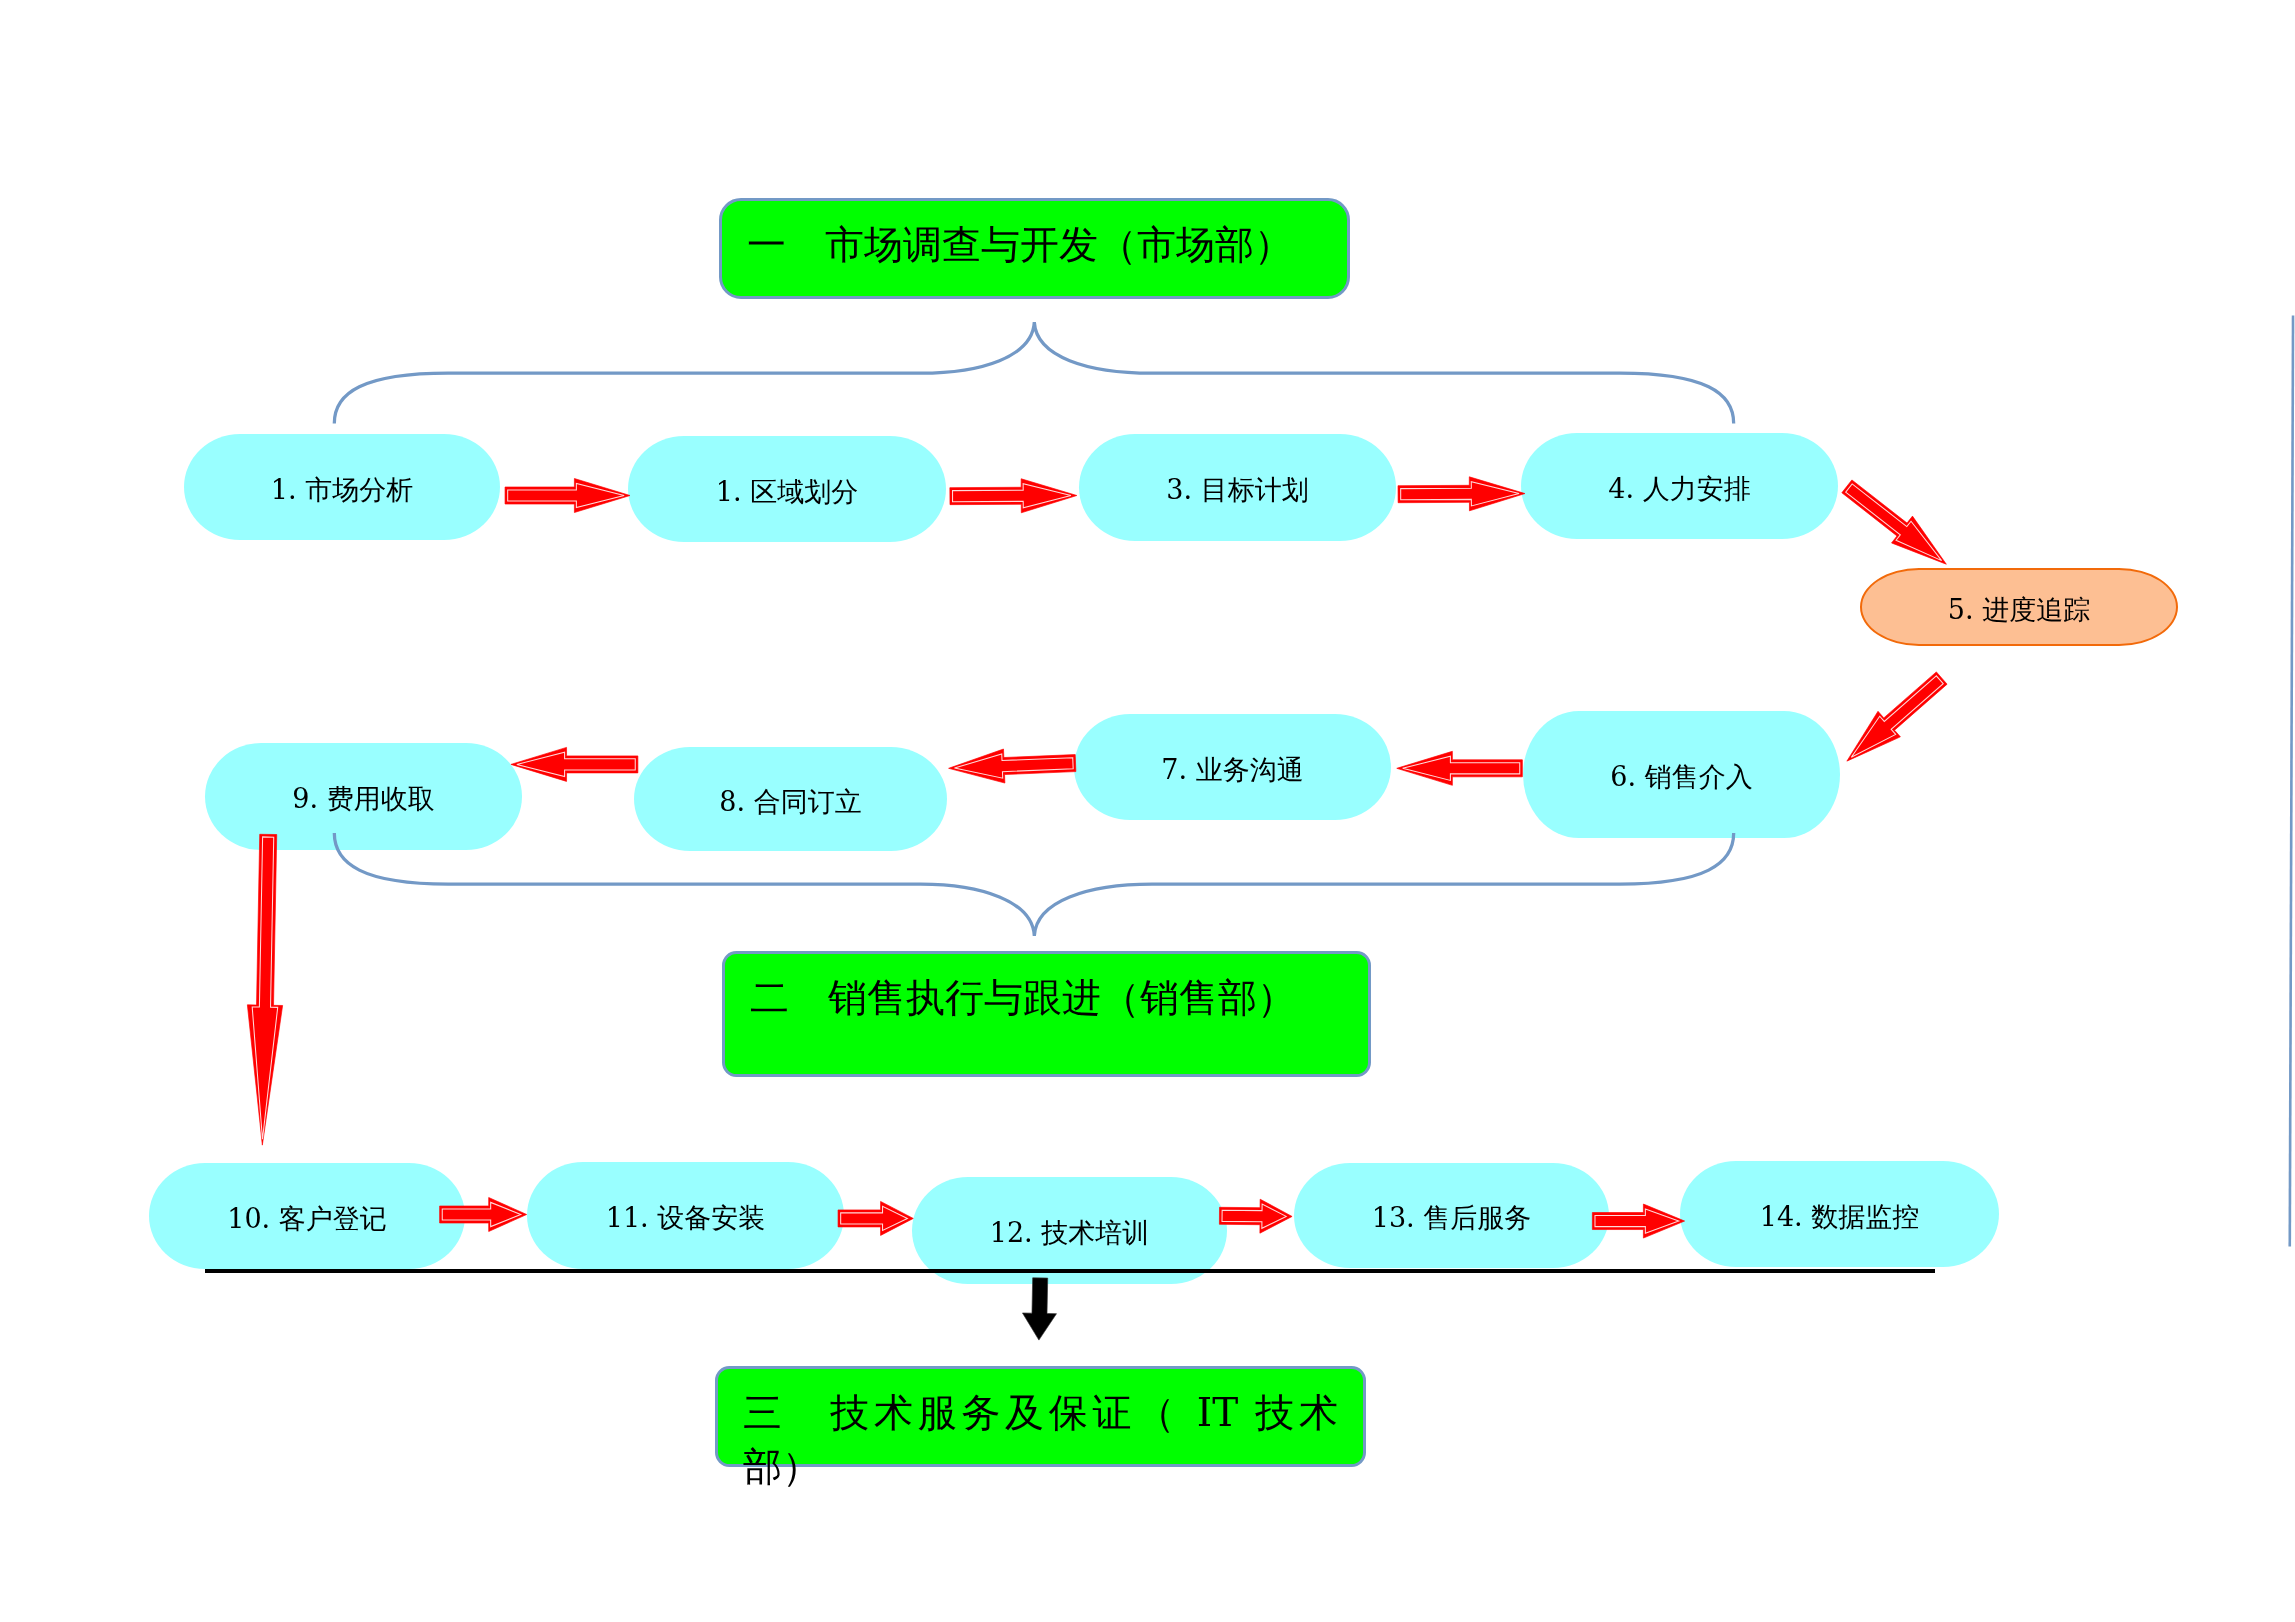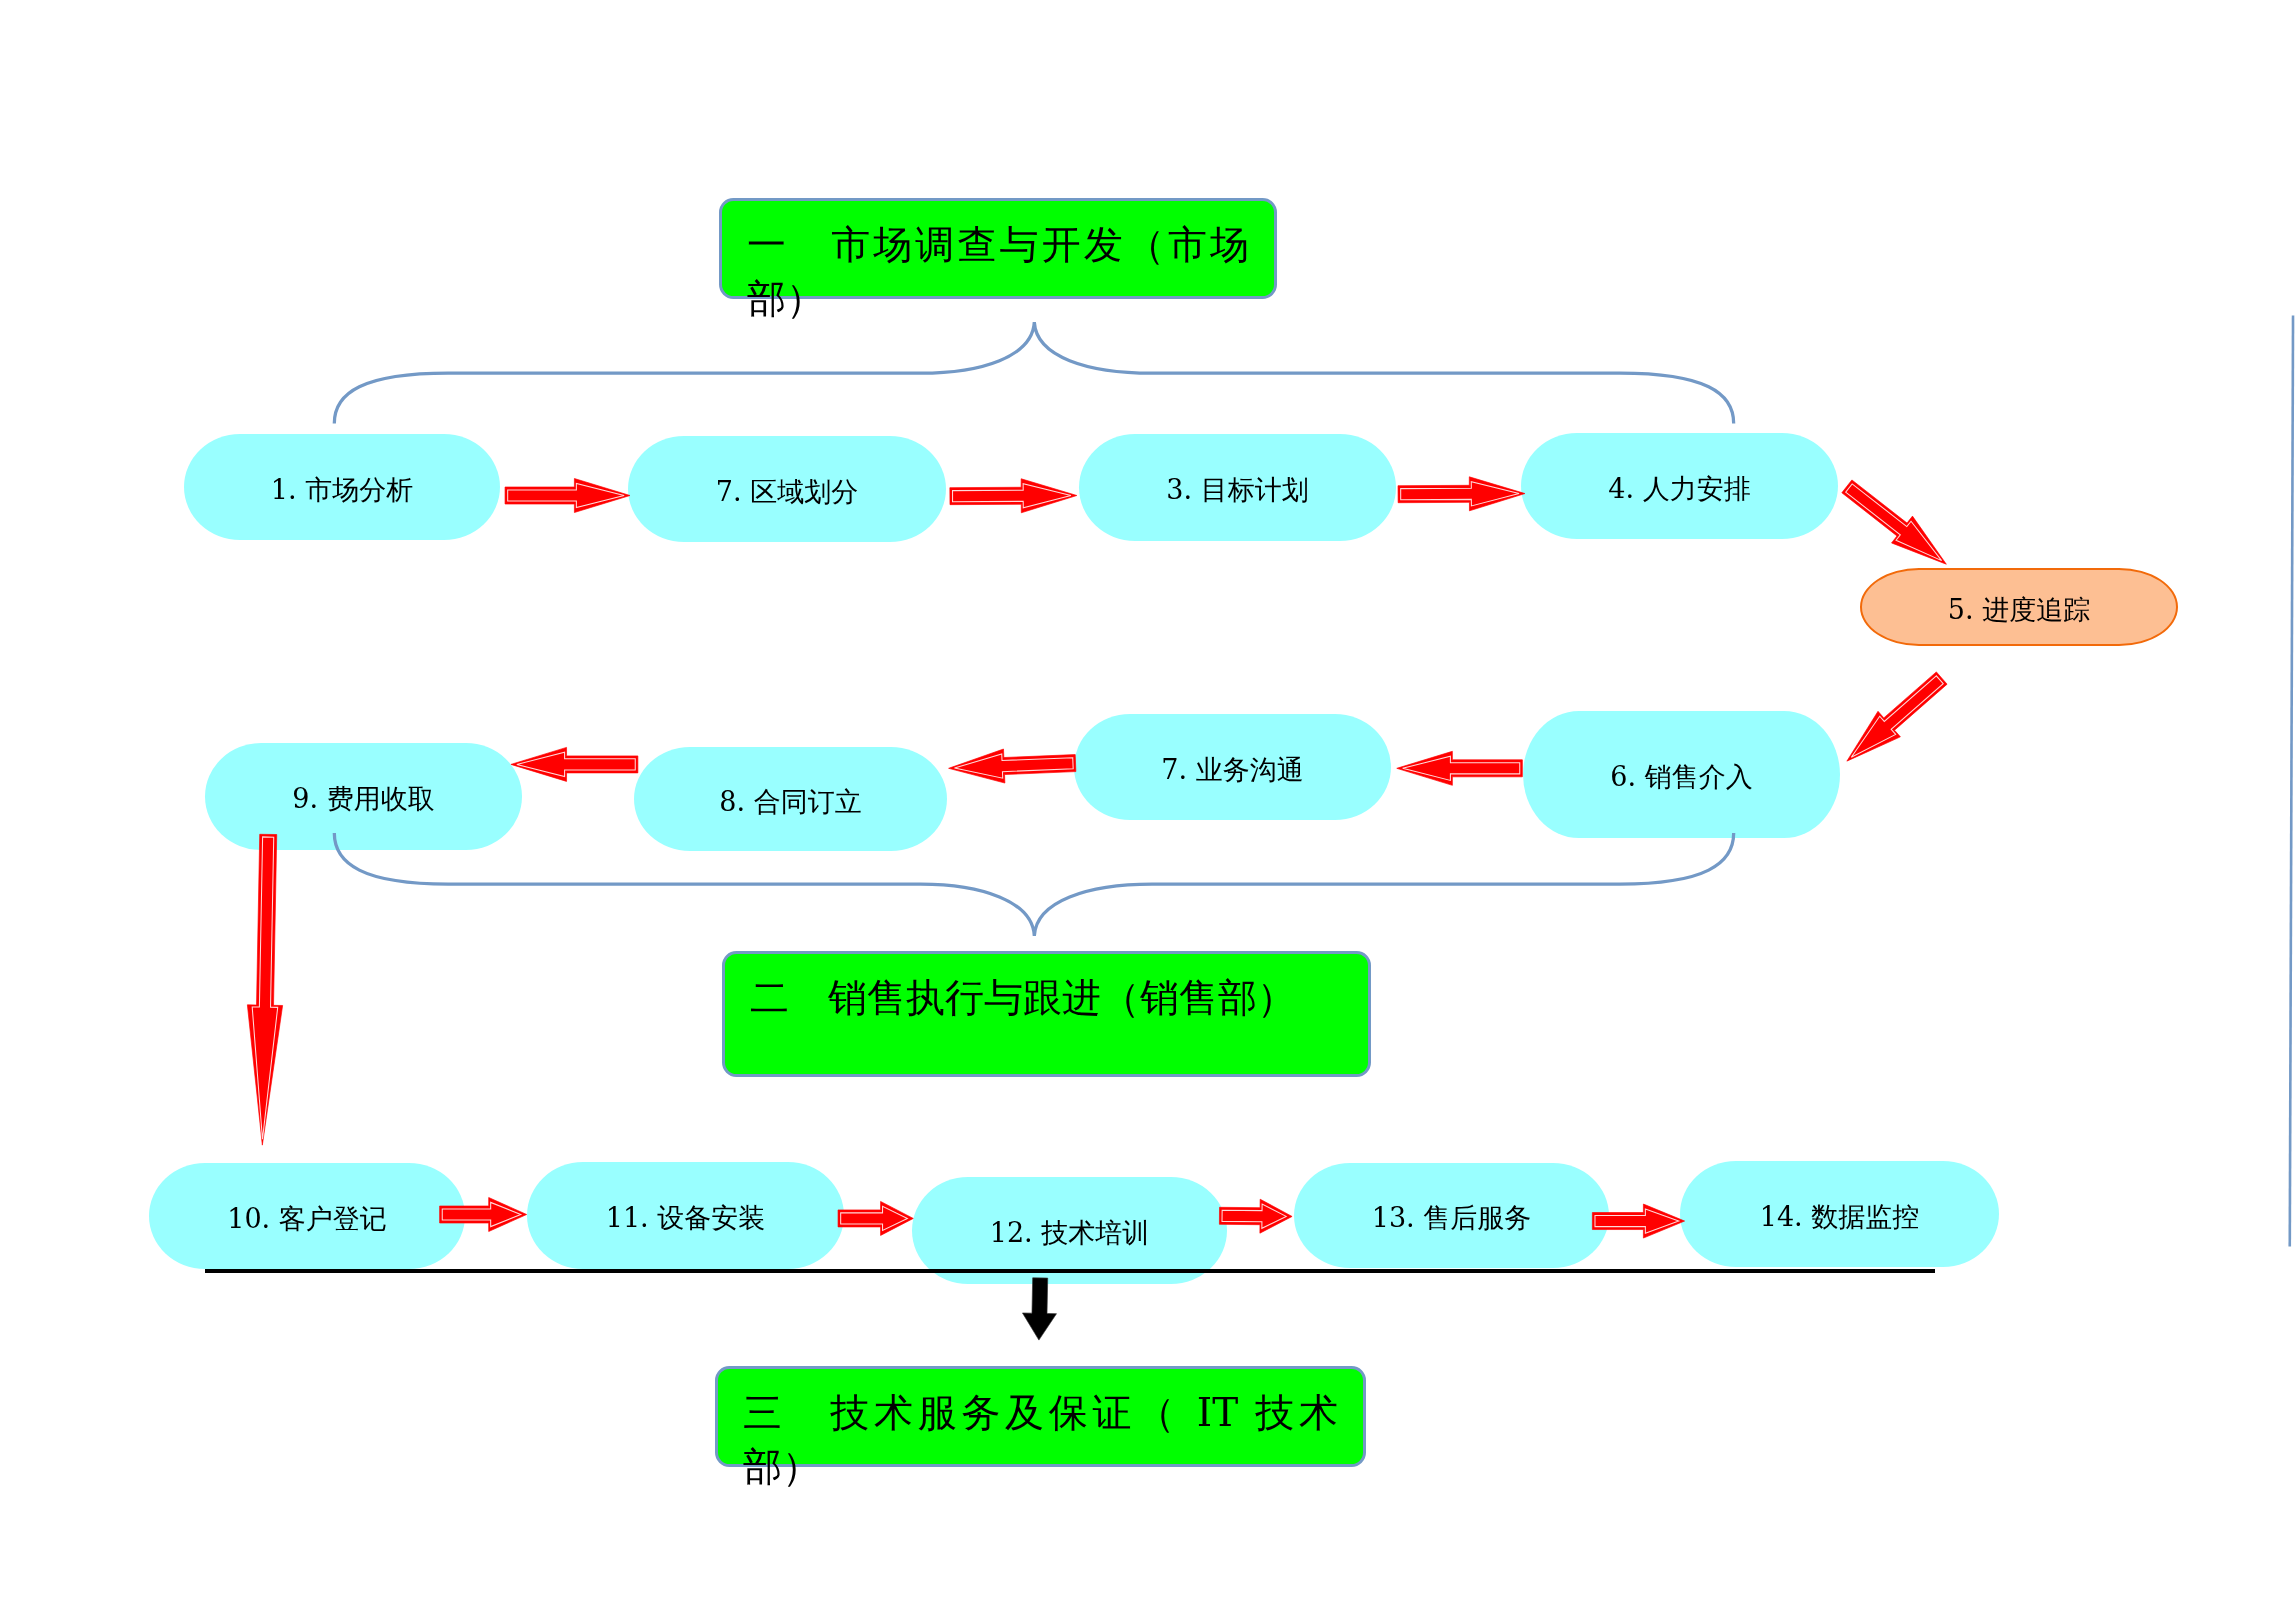--- a/index.html
+++ b/index.html
@@ -80,35 +80,35 @@
     .margin-rule { stroke: var(--margin-rule); stroke-width: 4; }
     .flow-arrow { fill: var(--flow-arrow); stroke: var(--flow-arrow); stroke-width: 1; stroke-linejoin: miter; }
     .arrow-highlight { fill: none; stroke: #FFFFFF; stroke-width: 1.6; opacity: 0.85; }
     .handoff-arrow { fill: var(--handoff-arrow); stroke: #333; stroke-width: 1; }
   </style>
 </head>
 <body>
 
 <div class="page">
 
-  <div class="section-box" style="left:719px;top:198px;width:558px;height:101px;">
+  <div class="section-box" style="left:719px;top:198px;width:631px;height:101px;border-radius:22px;">
     <span class="section-title">一　市场调查与开发（市场部）</span>
   </div>
   <div class="section-box" style="left:722px;top:951px;width:649px;height:126px;">
     <span class="section-title">二　销售执行与跟进（销售部）</span>
   </div>
   <div class="section-box" style="left:715px;top:1366px;width:651px;height:101px;">
     <span class="section-title">三　技术服务及保证（ IT 技术部）</span>
   </div>
 
   <div class="step" style="left:184px;top:434px;width:316px;height:106px;">
     <span class="step-label">1. 市场分析</span>
   </div>
   <div class="step" style="left:628px;top:436px;width:318px;height:106px;">
-    <span class="step-label">7. 区域划分</span>
+    <span class="step-label">1. 区域划分</span>
   </div>
   <div class="step" style="left:1079px;top:434px;width:317px;height:107px;">
     <span class="step-label">3. 目标计划</span>
   </div>
   <div class="step" style="left:1521px;top:433px;width:317px;height:106px;">
     <span class="step-label">4. 人力安排</span>
   </div>
   <div class="step highlight" style="left:1860px;top:568px;width:318px;height:78px;">
     <span class="step-label">5. 进度追踪</span>
   </div>

